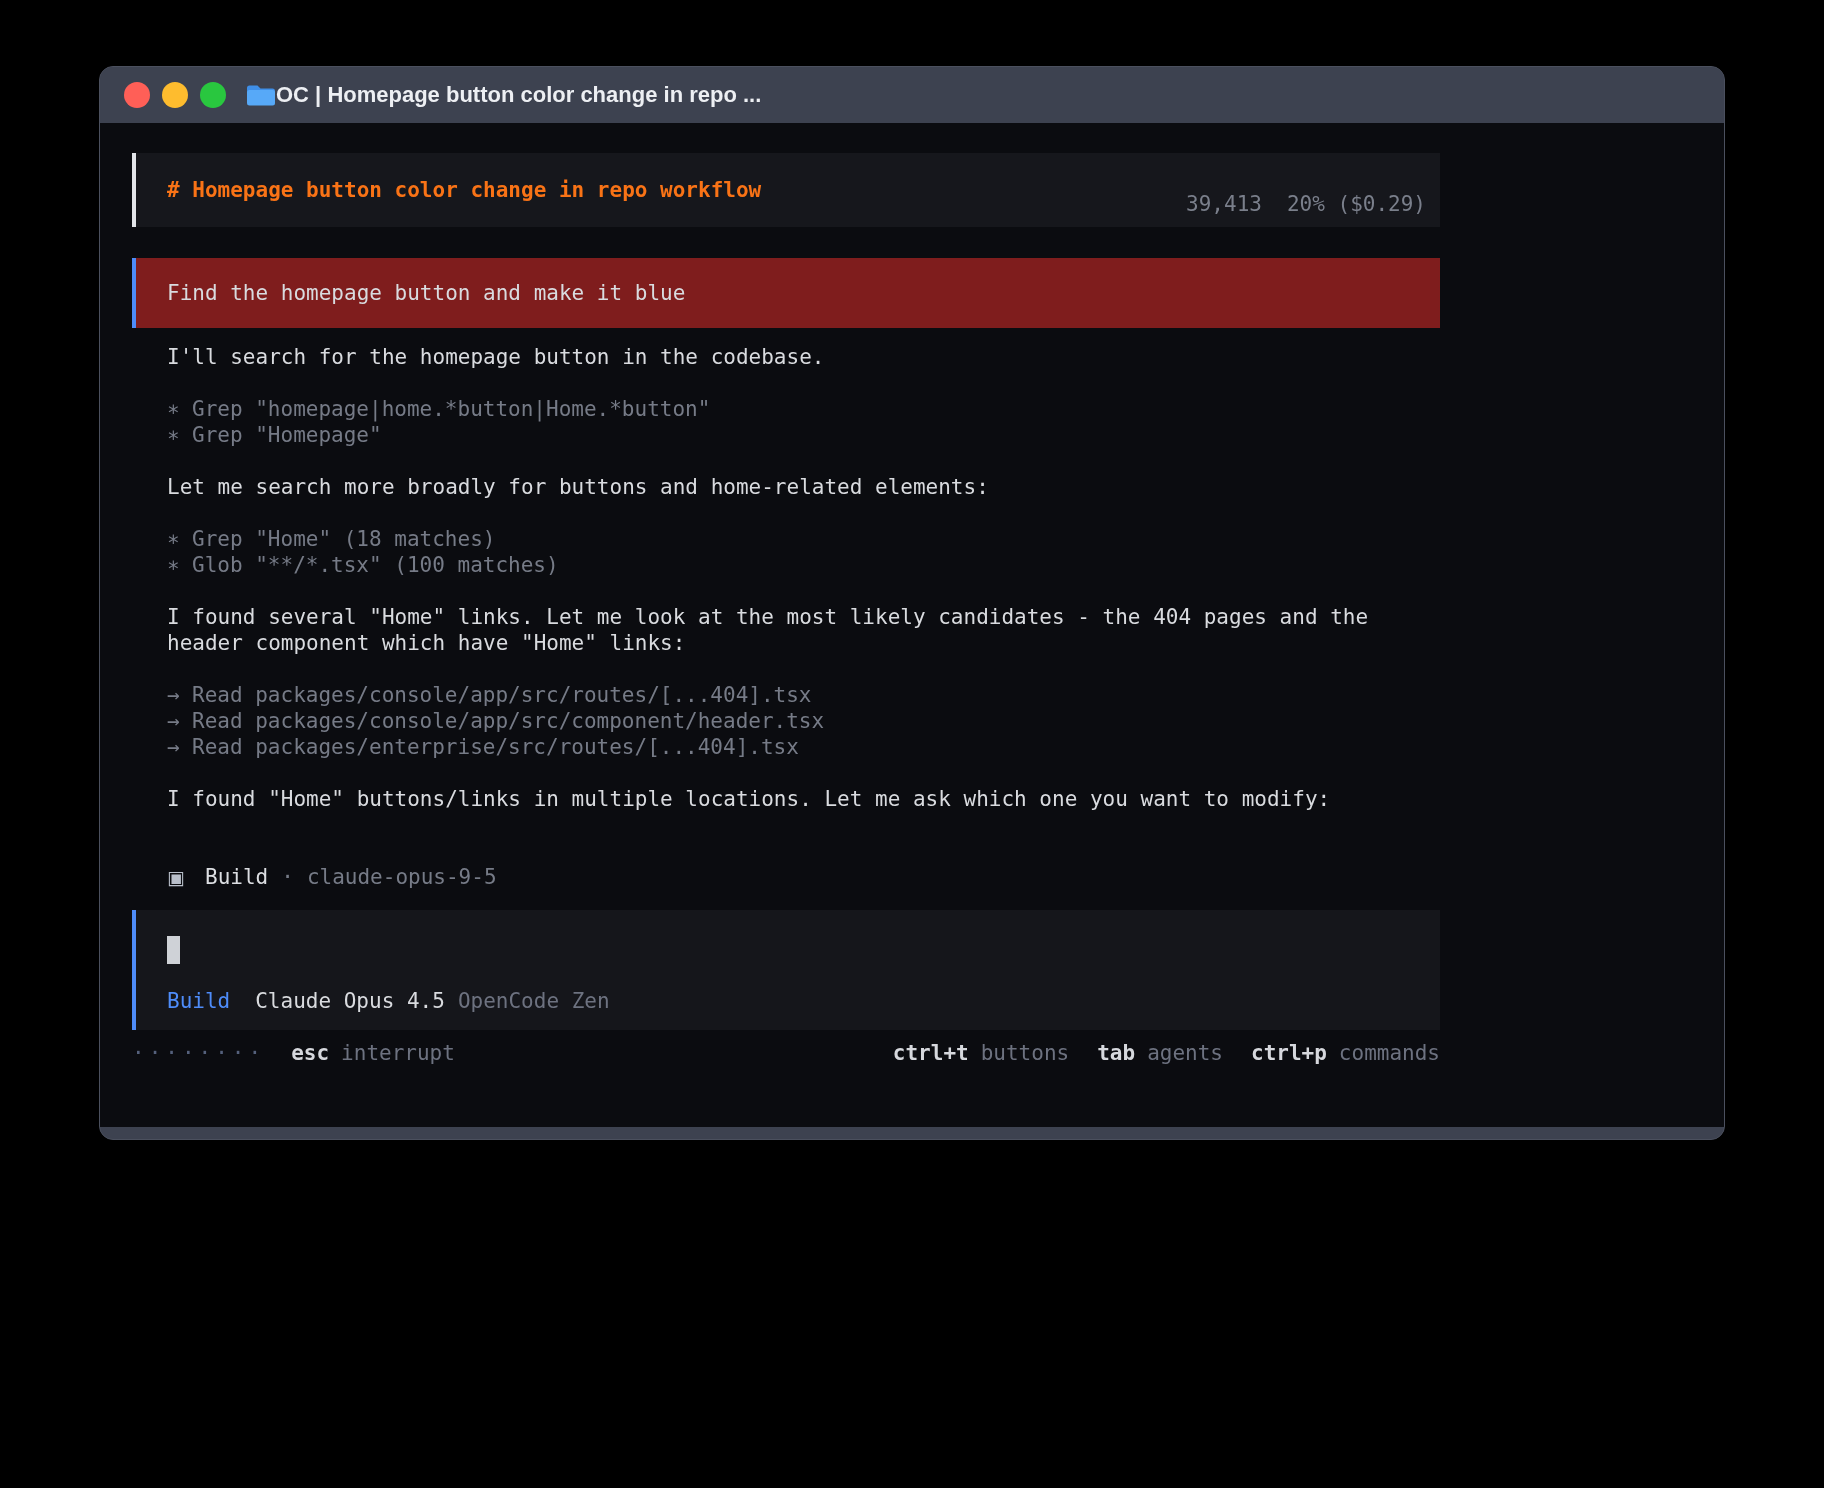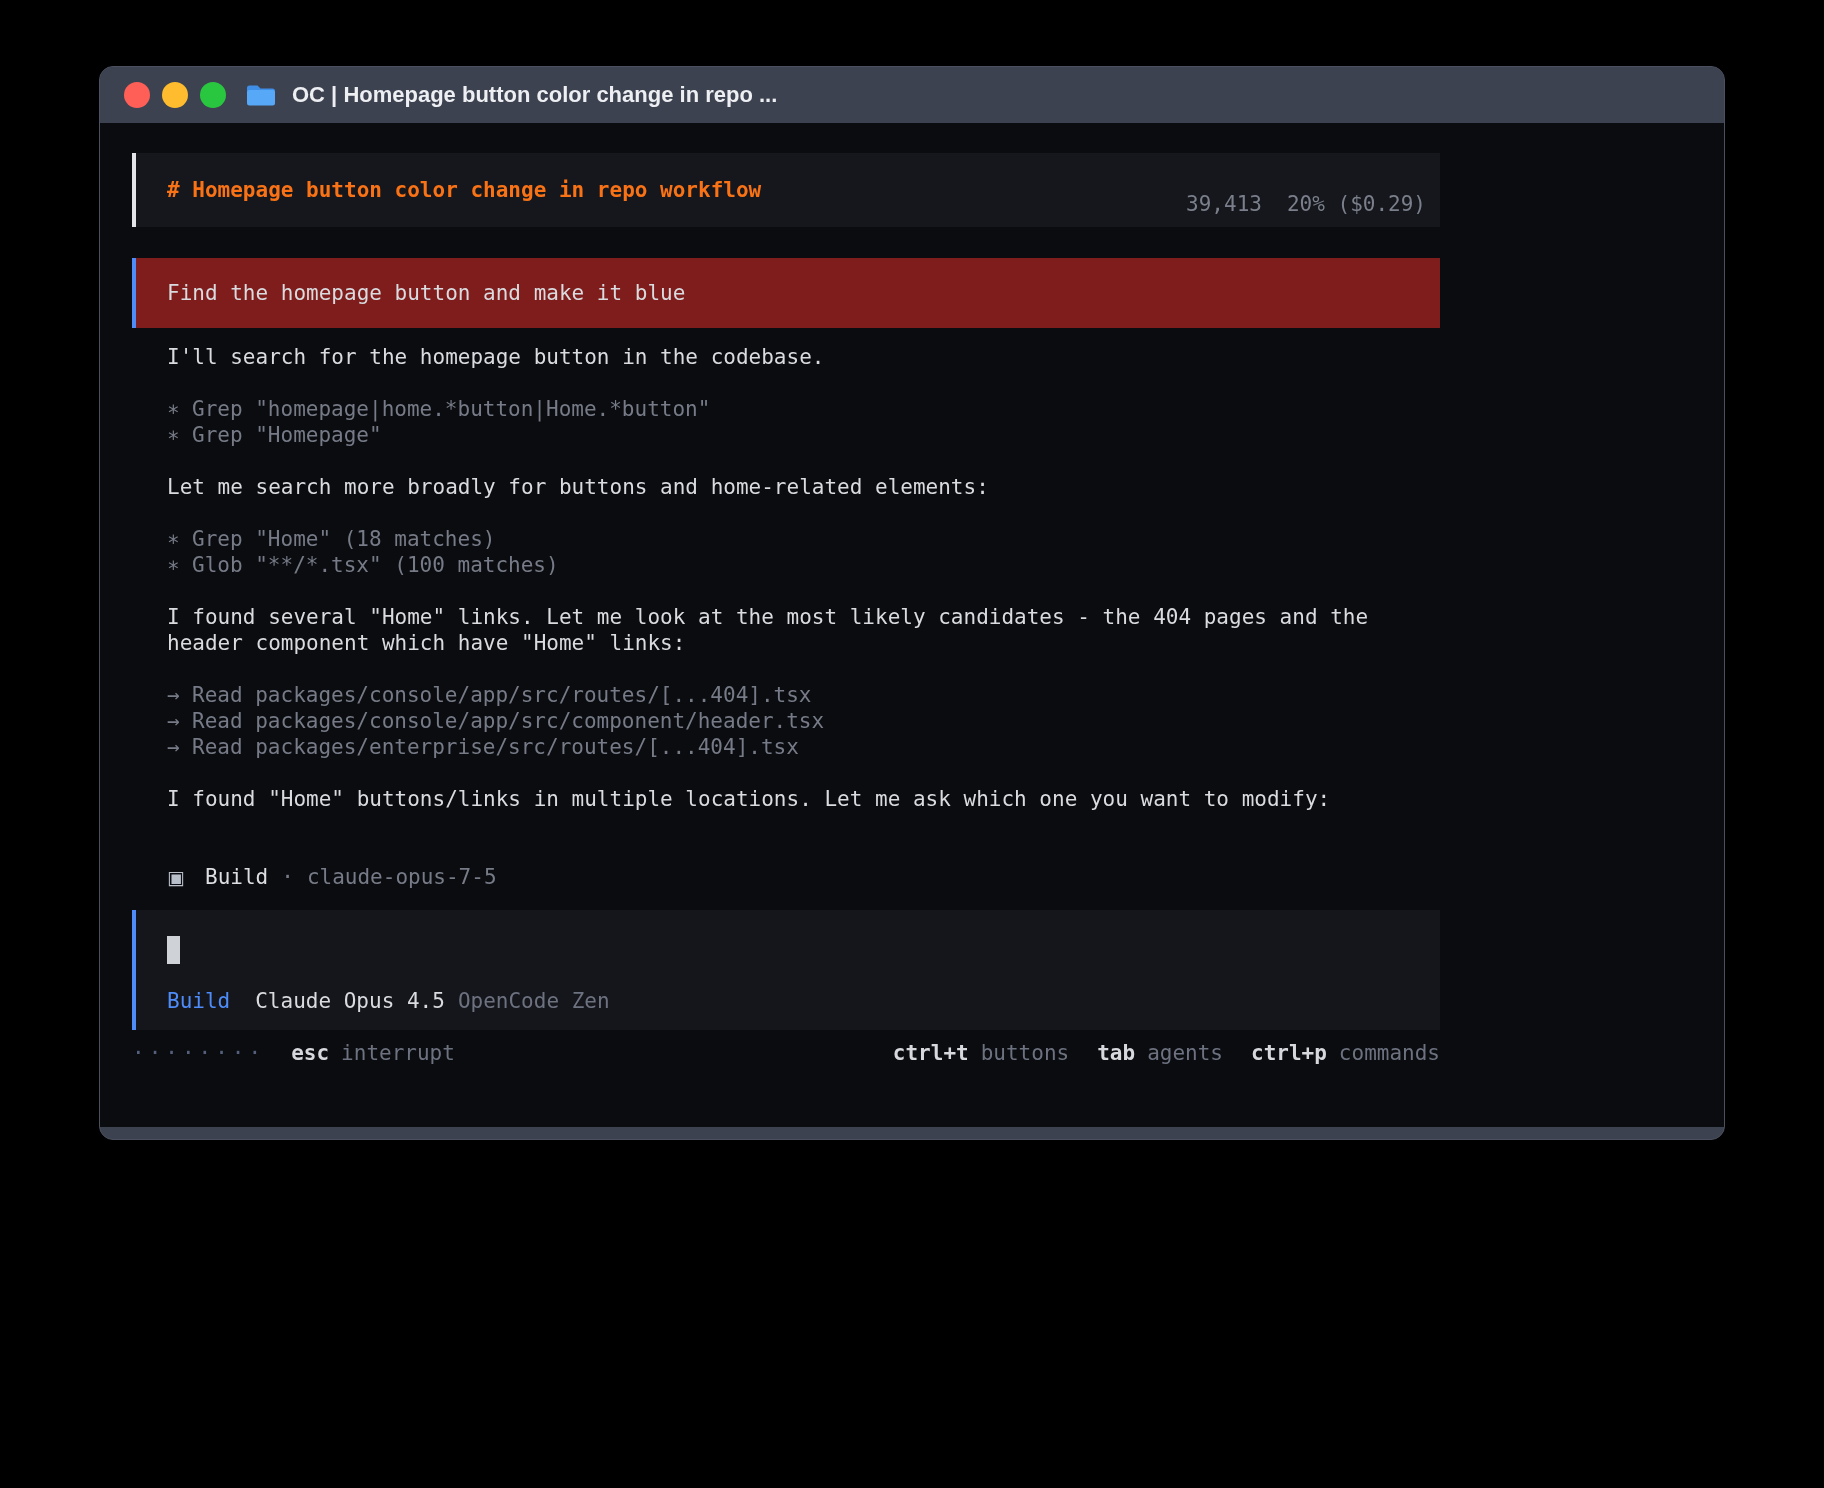--- a/index.html
+++ b/index.html
@@ -22,21 +22,21 @@
     height:56px;
     display:flex;align-items:center;
     padding:0 24px;
     background:#3d4250;
   }
   .traffic{display:flex;gap:12px;}
   .light{width:26px;height:26px;border-radius:50%;}
   .light.red{background:#ff5f57;}
   .light.yellow{background:#febc2e;}
   .light.green{background:#29c73f;}
-  .title-area{display:flex;align-items:center;gap:16px;margin-left:20px;min-width:0;}
+  .title-area{display:flex;align-items:center;gap:0;margin-left:20px;min-width:0;}
   .folder{width:30px;height:24px;flex:0 0 auto;}
   .wtitle{
     font-family:"Liberation Sans",sans-serif;
     font-weight:700;font-size:22px;color:#edeff3;
     white-space:nowrap;overflow:hidden;text-overflow:ellipsis;
   }
   .terminal{
     position:absolute;top:56px;left:0;right:0;bottom:12px;
     background:#0b0c10;
     padding:30px 0 0 32px;
@@ -156,21 +156,21 @@
 
         <div class="t-line">I found "Home" buttons/links in multiple locations. Let me ask which one you want to modify:</div>
         <div class="t-gap"></div>
 
         <div class="t-gap"></div>
 
         <div class="agent-line">
           <span class="agent-icon">▣</span>
           <span class="agent-name">Build</span>
           <span class="agent-sep">·</span>
-          <span class="agent-model">claude-opus-7-5</span>
+          <span class="agent-model">claude-opus-9-5</span>
         </div>
 
       </div>
 
       <div class="input-block">
         <div class="cursor"></div>
         <div class="model-line">
           <span class="mode">Build</span>
           <span class="model">Claude Opus 4.5</span>
           <span class="provider">OpenCode Zen</span>

